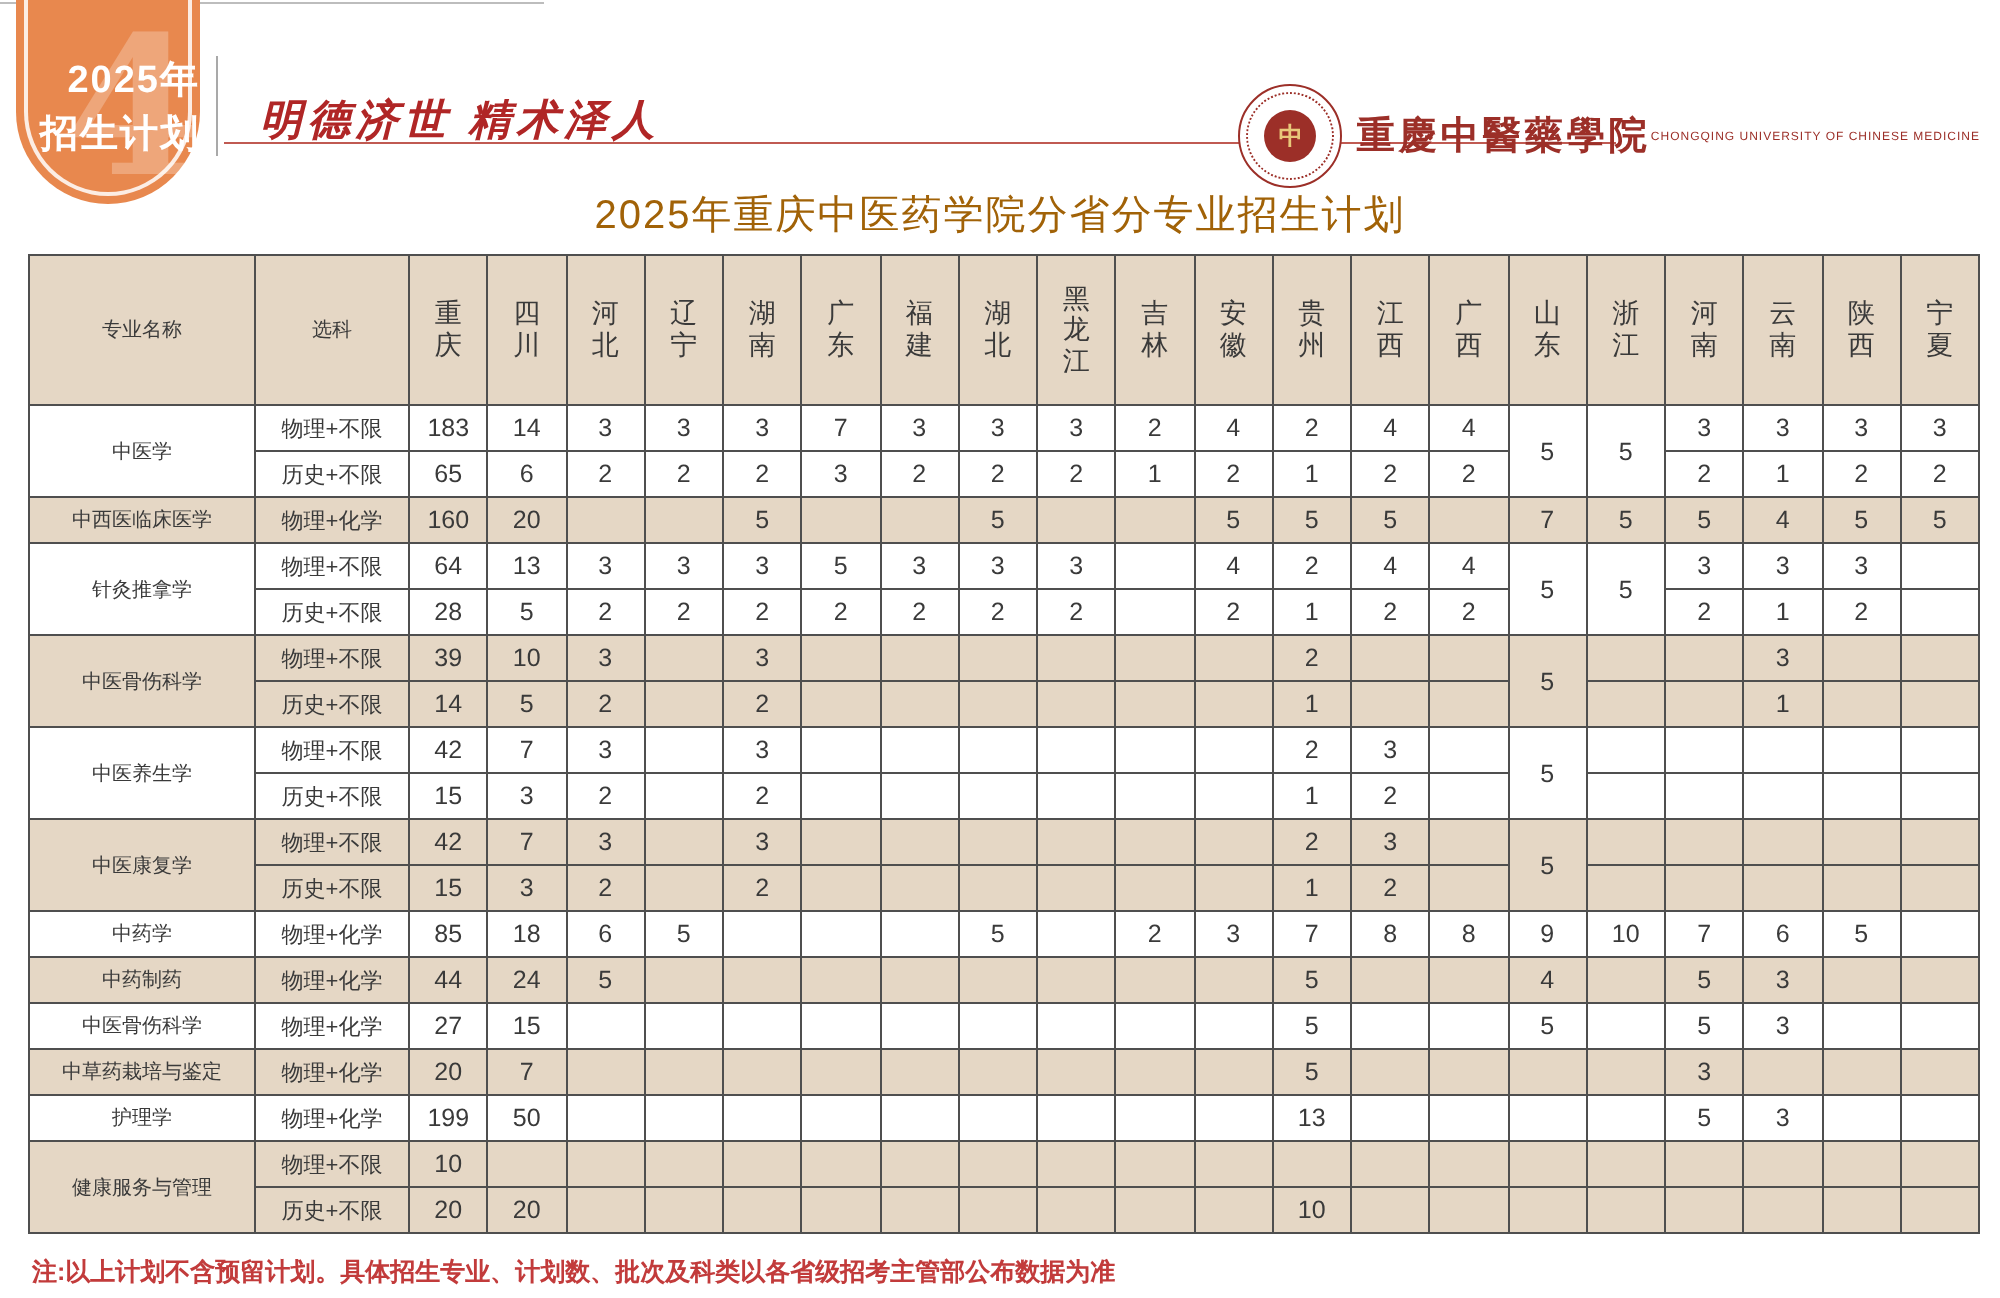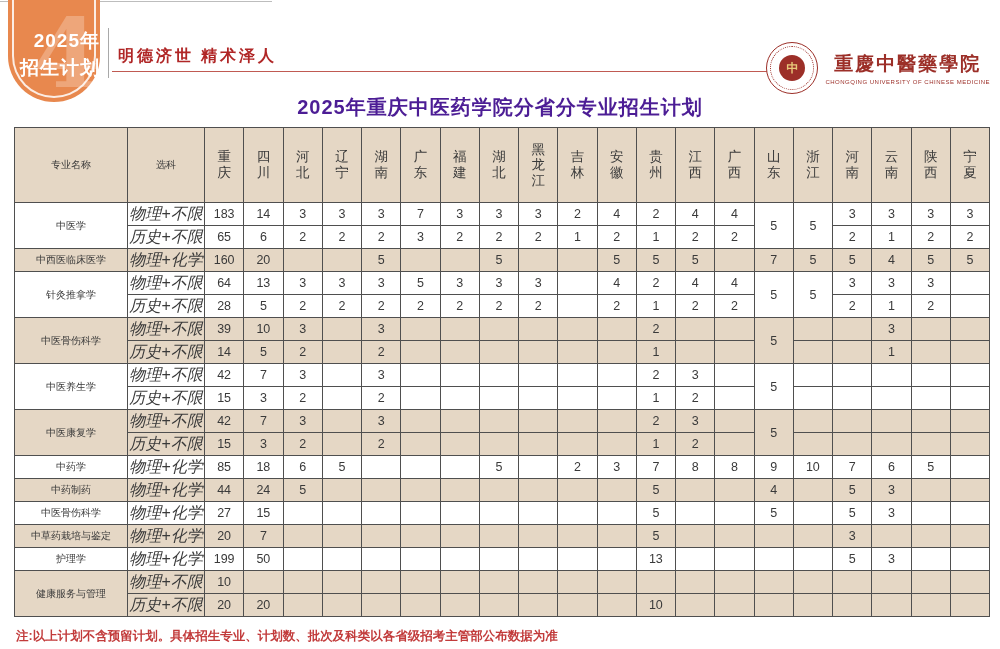--- a/index.html
+++ b/index.html
@@ -13,50 +13,50 @@
          border-radius:0 0 46px 46px;}
   .badge-inner{position:absolute;left:4px;right:4px;top:0;bottom:4px;
          border:2px solid rgba(255,255,255,.85);border-top:none;border-radius:0 0 42px 42px;}
   .badge-watermark{position:absolute;right:0;top:6px;font-size:96px;font-weight:bold;line-height:1;
          color:rgba(255,255,255,.25);font-family:"DejaVu Serif",serif;}
   .badge-text{position:absolute;width:100%;top:28px;text-align:right;color:#ffffff;
          font-weight:bold;font-size:19px;line-height:1.4;letter-spacing:1px;}
 
   .divider-v{position:absolute;left:108px;top:28px;width:1px;height:50px;background:#a9a9a9;}
 
-  .motto{position:absolute;left:118px;top:46px;font-size:16px;font-weight:bold;
+  .motto{position:absolute;left:130px;top:46px;font-size:21px;font-weight:bold;font-style:italic;
          color:#B02626;letter-spacing:3px;font-family:"Liberation Serif",serif;}
   .motto-underline{position:absolute;left:112px;top:71px;width:696px;height:1px;background:#c05a52;}
 
   
   .logo{position:absolute;right:10px;top:42px;display:flex;align-items:center;gap:7px;}
   .seal{position:relative;width:50px;height:50px;border-radius:50%;border:1px solid #9C2F28;
         background:#ffffff;flex:0 0 auto;}
   .seal-ring{position:absolute;inset:3px;border-radius:50%;border:1px dotted #9C2F28;}
   .seal-core{position:absolute;inset:12px;border-radius:50%;background:#9C2F28;
         display:flex;align-items:center;justify-content:center;color:#E8C87A;font-size:12px;font-weight:bold;}
-  .logo-text{display:flex;flex-direction:column;align-items:center;}
+  .logo-text{display:flex;align-items:center;}
   .logo-cn{font-family:"Liberation Serif",serif;font-weight:bold;font-size:19px;color:#9C2F28;letter-spacing:2px;}
   .logo-en{font-size:6px;color:#9C2F28;letter-spacing:.5px;margin-top:2px;white-space:nowrap;}
 
   
   .title{position:absolute;left:0;top:94px;width:100%;margin:0;text-align:center;
-         font-size:20px;font-weight:bold;color:#4c1d95;letter-spacing:1px;}
+         font-size:20px;font-weight:normal;color:#a16207;letter-spacing:1px;}
 
   
   table.plan{position:absolute;left:14px;top:127px;width:976px;border-collapse:collapse;
          table-layout:fixed;border:1.5px solid #4f4f4f;}
   .plan th,.plan td{border:1px solid #4f4f4f;text-align:center;vertical-align:middle;
          color:#3a3a3a;padding:0;overflow:hidden;}
   .plan thead th{height:74px;background:#E5D7C5;font-weight:normal;font-size:10px;}
   .plan th.province{white-space:pre-line;line-height:1.15;font-size:13.5px;}
   .plan tbody td{height:22px;font-size:12.5px;background:#ffffff;}
   .plan tbody tr.shaded td{background:#E5D7C5;}
   .plan td.major{font-size:10px;}
-  .plan td.sel{font-size:16px;font-style:italic;}
+  .plan td.sel{font-size:11px;}
 
   .note{position:absolute;left:16px;top:616px;font-size:12.5px;font-weight:bold;color:#C23B3B;margin-top:12px;}
 </style>
 </head>
 <body>
 
 <div class="page">
 
   <div class="top-line"></div>
 

